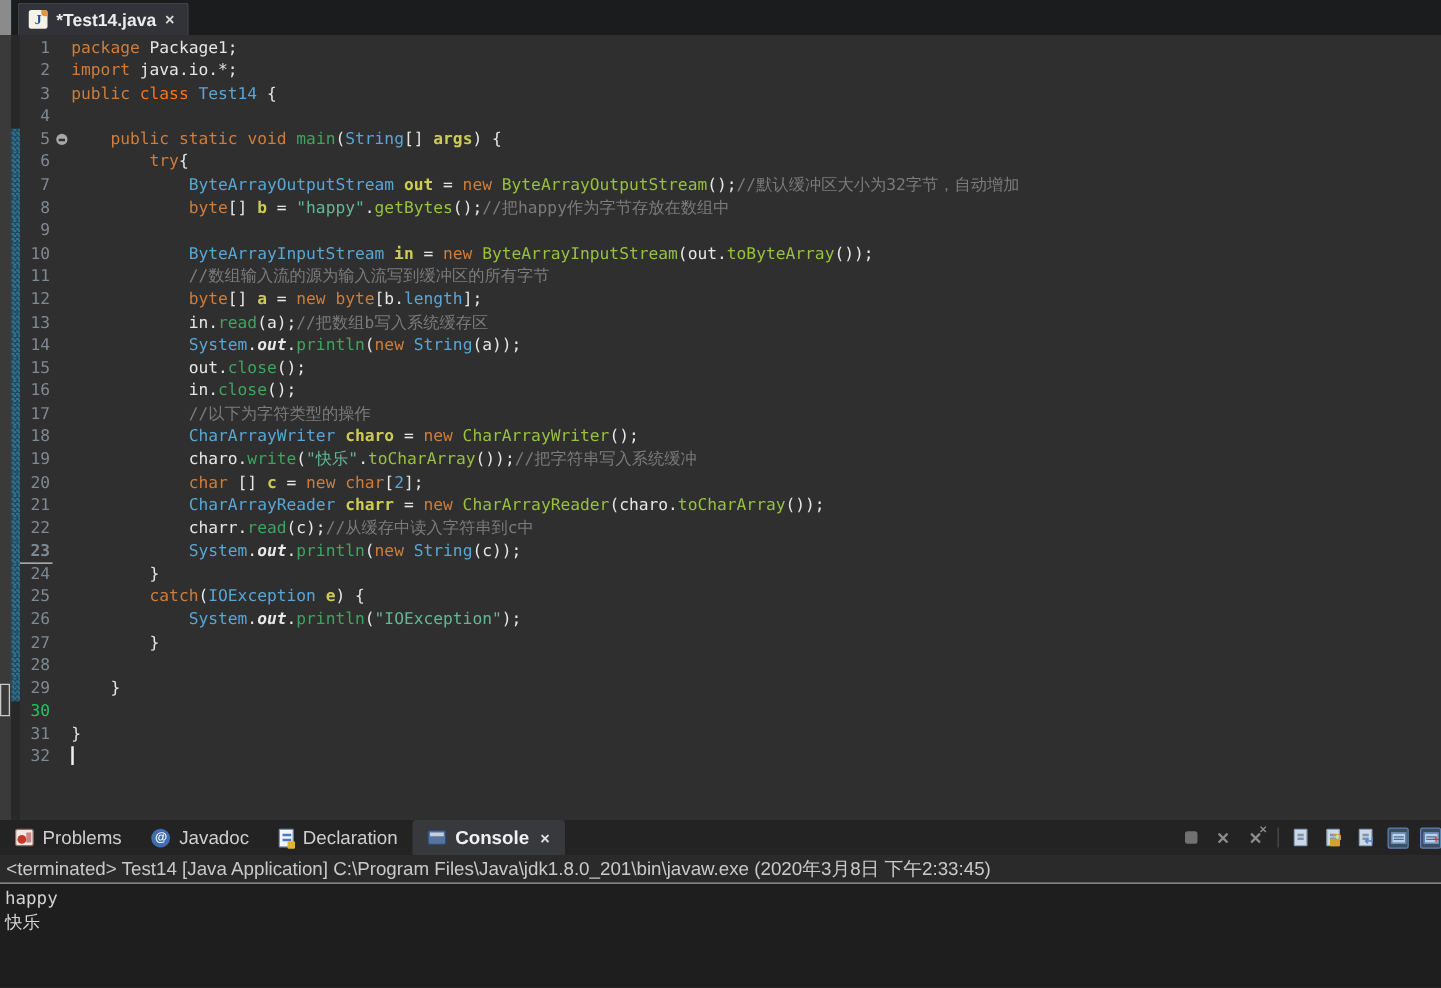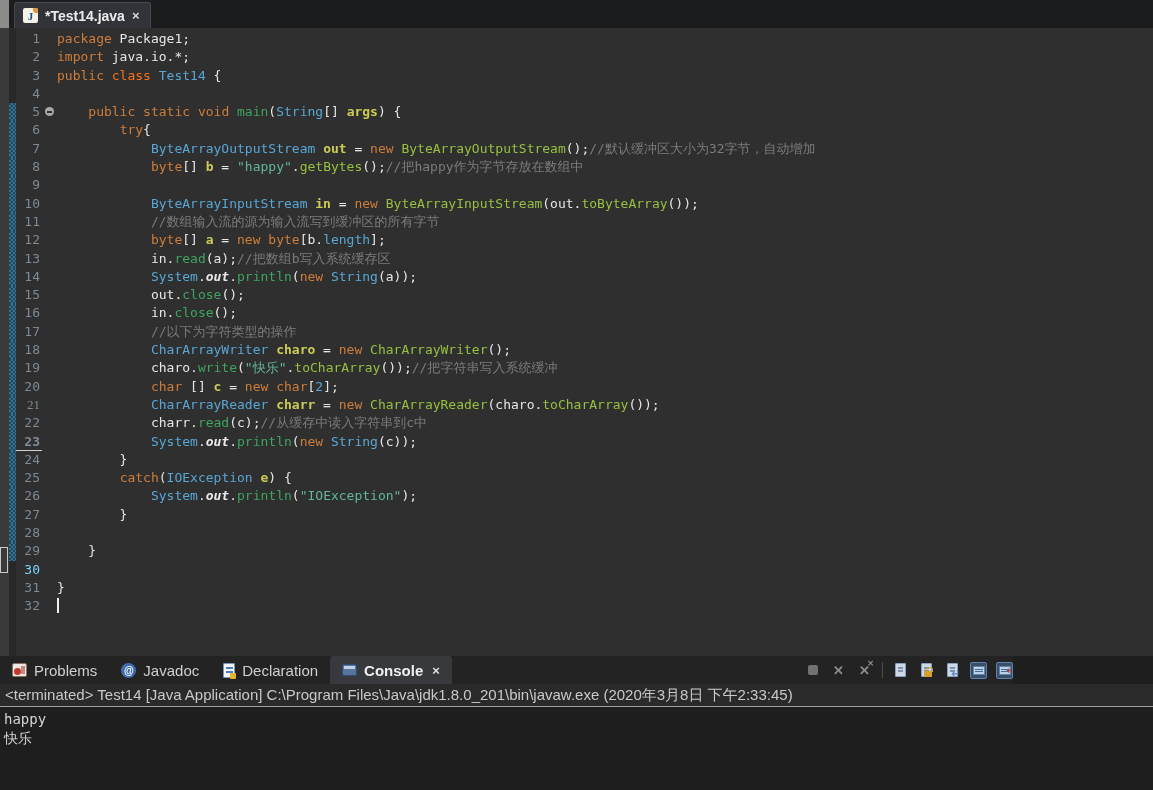--- a/index.html
+++ b/index.html
@@ -39,21 +39,21 @@
   .foldcol { flex:0 0 15px; position:relative; }
   .fold-circle { position:absolute; left:3px; top:4px; width:9px; height:9px; border-radius:50%;
                  background:#a8a8a8; }
   .fold-circle::after { content:""; position:absolute; left:2px; top:4px; width:5px; height:1.5px;
                         background:#2f2f2f; }
   .code { white-space:pre; font:13px/18.3px "DejaVu Sans Mono", monospace; color:#e6e6e6; position:relative; }
   .caret { display:inline-block; width:2px; height:15px; background:#f0f0f0; vertical-align:-3px; }
 
   
   .bpanel { position:absolute; left:0; top:656px; width:1153px; height:134px; background:#1e1e1e; }
-  .btabs { position:absolute; left:0; top:0; width:1013px; height:28px; background:#232323;
+  .btabs { position:absolute; left:0; top:0; width:1153px; height:28px; background:#232323;
            display:flex; align-items:flex-end; }
   .btab { display:flex; align-items:center; gap:7px; height:28px; padding:0 12px; color:#cfcfcf;
           font-size:15px; white-space:nowrap; }
   .btab.active { background:#37393d; border-radius:3px 3px 0 0; color:#f0f0f0; font-weight:bold; }
   .btab-close { color:#e0e0e0; font-weight:bold; font-size:13px; margin-left:2px; cursor:pointer; }
 
   
   .problems-ic { position:relative; width:15px; height:14px; background:#efe9e4; border-radius:2px;
                  border:1px solid #8c6f64; }
   .problems-ic::before { content:""; position:absolute; left:1px; bottom:1px; width:7px; height:7px;
@@ -245,21 +245,21 @@
           <span class="code"><span style="color: rgb(230, 230, 230);">            charo.</span><span style="color: rgb(62, 164, 95);">write</span><span style="color: rgb(230, 230, 230);">(</span><span style="color: rgb(99, 183, 149);">"快乐"</span><span style="color: rgb(230, 230, 230);">.</span><span style="color: rgb(151, 193, 63);">toCharArray</span><span style="color: rgb(230, 230, 230);">());</span><span style="color: rgb(123, 123, 123);">//把字符串写入系统缓冲</span></span>
         </div>
         <div class="ed-row">
           <span class="qd qd-on"></span>
           <span class="lnum" style="color: rgb(125, 138, 150);">20</span>
           <span class="foldcol"></span>
           <span class="code"><span style="color: rgb(230, 230, 230);">            </span><span style="color: rgb(207, 125, 58);">char</span><span style="color: rgb(230, 230, 230);"> [] </span><span style="color: rgb(204, 204, 85); font-weight: bold;">c</span><span style="color: rgb(230, 230, 230);"> = </span><span style="color: rgb(207, 125, 58);">new</span><span style="color: rgb(230, 230, 230);"> </span><span style="color: rgb(207, 125, 58);">char</span><span style="color: rgb(230, 230, 230);">[</span><span style="color: rgb(88, 166, 213);">2</span><span style="color: rgb(230, 230, 230);">];</span></span>
         </div>
         <div class="ed-row">
           <span class="qd qd-on"></span>
-          <span class="lnum" style="color: rgb(125, 138, 150); font-family: Liberation Serif, serif;">21</span>
+          <span class="lnum" style="color: rgb(125, 138, 150);">21</span>
           <span class="foldcol"></span>
           <span class="code"><span style="color: rgb(230, 230, 230);">            </span><span style="color: rgb(88, 166, 213);">CharArrayReader</span><span style="color: rgb(230, 230, 230);"> </span><span style="color: rgb(204, 204, 85); font-weight: bold;">charr</span><span style="color: rgb(230, 230, 230);"> = </span><span style="color: rgb(207, 125, 58);">new</span><span style="color: rgb(230, 230, 230);"> </span><span style="color: rgb(151, 193, 63);">CharArrayReader</span><span style="color: rgb(230, 230, 230);">(charo.</span><span style="color: rgb(151, 193, 63);">toCharArray</span><span style="color: rgb(230, 230, 230);">());</span></span>
         </div>
         <div class="ed-row">
           <span class="qd qd-on"></span>
           <span class="lnum" style="color: rgb(125, 138, 150);">22</span>
           <span class="foldcol"></span>
           <span class="code"><span style="color: rgb(230, 230, 230);">            charr.</span><span style="color: rgb(62, 164, 95);">read</span><span style="color: rgb(230, 230, 230);">(c);</span><span style="color: rgb(123, 123, 123);">//从缓存中读入字符串到c中</span></span>
         </div>
         <div class="ed-row">
@@ -299,21 +299,21 @@
           <span class="code"></span>
         </div>
         <div class="ed-row">
           <span class="qd qd-on"></span>
           <span class="lnum" style="color: rgb(125, 138, 150);">29</span>
           <span class="foldcol"></span>
           <span class="code"><span style="color: rgb(230, 230, 230);">    }</span></span>
         </div>
         <div class="ed-row">
           <span class="qd"></span>
-          <span class="lnum" style="color: #7dd3fc;">30</span>
+          <span class="lnum" style="color: #22c55e;">30</span>
           <span class="foldcol"></span>
           <span class="code"></span>
         </div>
         <div class="ed-row">
           <span class="qd"></span>
           <span class="lnum" style="color: rgb(125, 138, 150);">31</span>
           <span class="foldcol"></span>
           <span class="code"><span style="color: rgb(230, 230, 230);">}</span></span>
         </div>
         <div class="ed-row">

